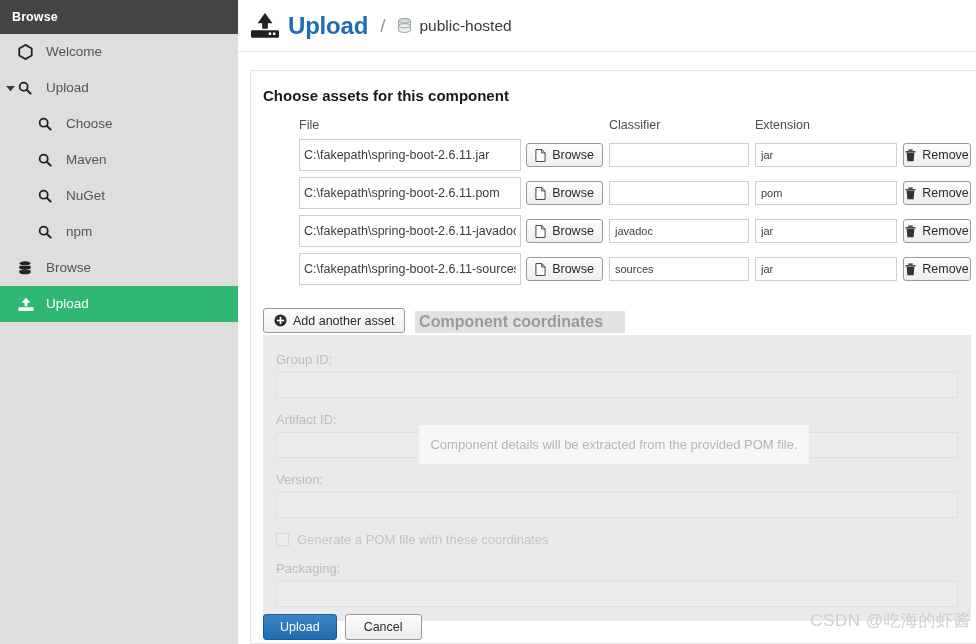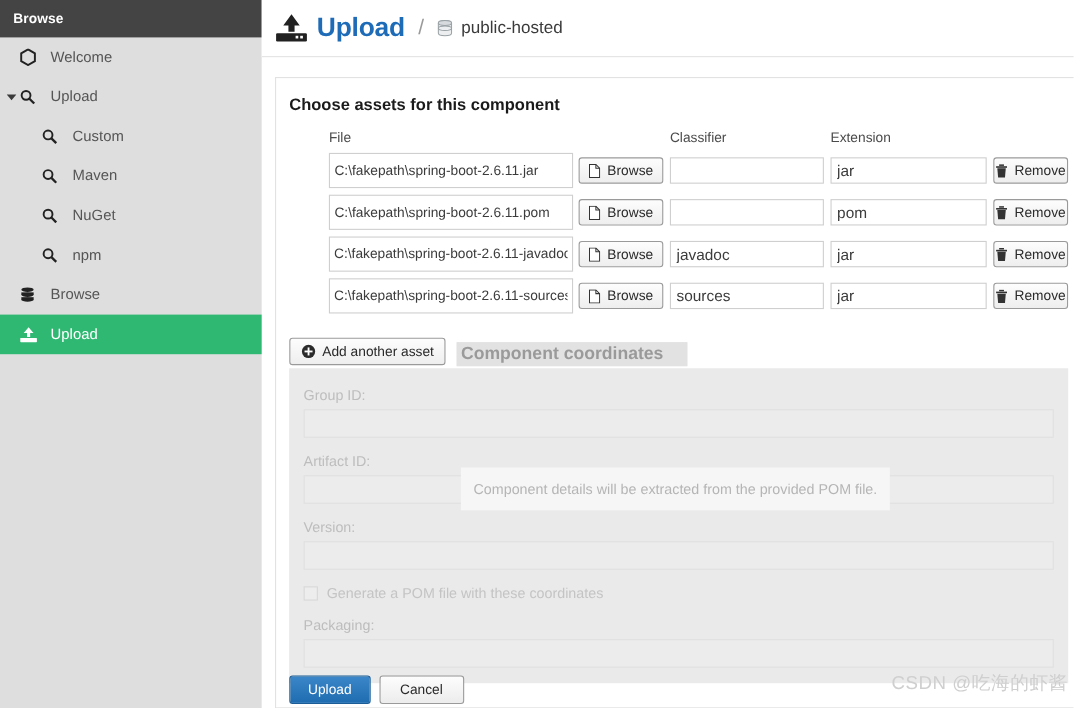--- a/index.html
+++ b/index.html
@@ -118,21 +118,21 @@
     padding: 0 4px;
     font-family: "Liberation Sans", sans-serif;
     outline: none;
   }
   .cls-input { width: 140px; }
   .ext-input { width: 142px; }
   .txt-input {
     height: 24px;
     border: 1px solid #cfcfcf;
     background: #fff;
-    font-size: 14px;
+    font-size: 11px;
     color: #3c3c3c;
     padding: 0 5px;
     font-family: "Liberation Sans", sans-serif;
     outline: none;
   }
   .cell-gap-browse { padding-left: 5px !important; }
   .cell-gap { padding-left: 6px !important; }
 
   .btn {
     display: inline-flex;
@@ -290,21 +290,21 @@
       <span class="nlabel">Upload</span>
     </div>
 
     <div class="nav-item child">
       <span class="nicon">
         <svg width="14" height="14" viewBox="0 0 16 16">
             <circle cx="6.5" cy="6.5" r="4.6" fill="none" stroke="currentColor" stroke-width="2"></circle>
             <line x1="10" y1="10" x2="15" y2="15" stroke="currentColor" stroke-width="2.4"></line>
           </svg>
       </span>
-      <span class="nlabel">Custom</span>
+      <span class="nlabel">Choose</span>
     </div>
 
     <div class="nav-item child">
       <span class="nicon">
         <svg width="14" height="14" viewBox="0 0 16 16">
             <circle cx="6.5" cy="6.5" r="4.6" fill="none" stroke="currentColor" stroke-width="2"></circle>
             <line x1="10" y1="10" x2="15" y2="15" stroke="currentColor" stroke-width="2.4"></line>
           </svg>
       </span>
       <span class="nlabel">Maven</span>

